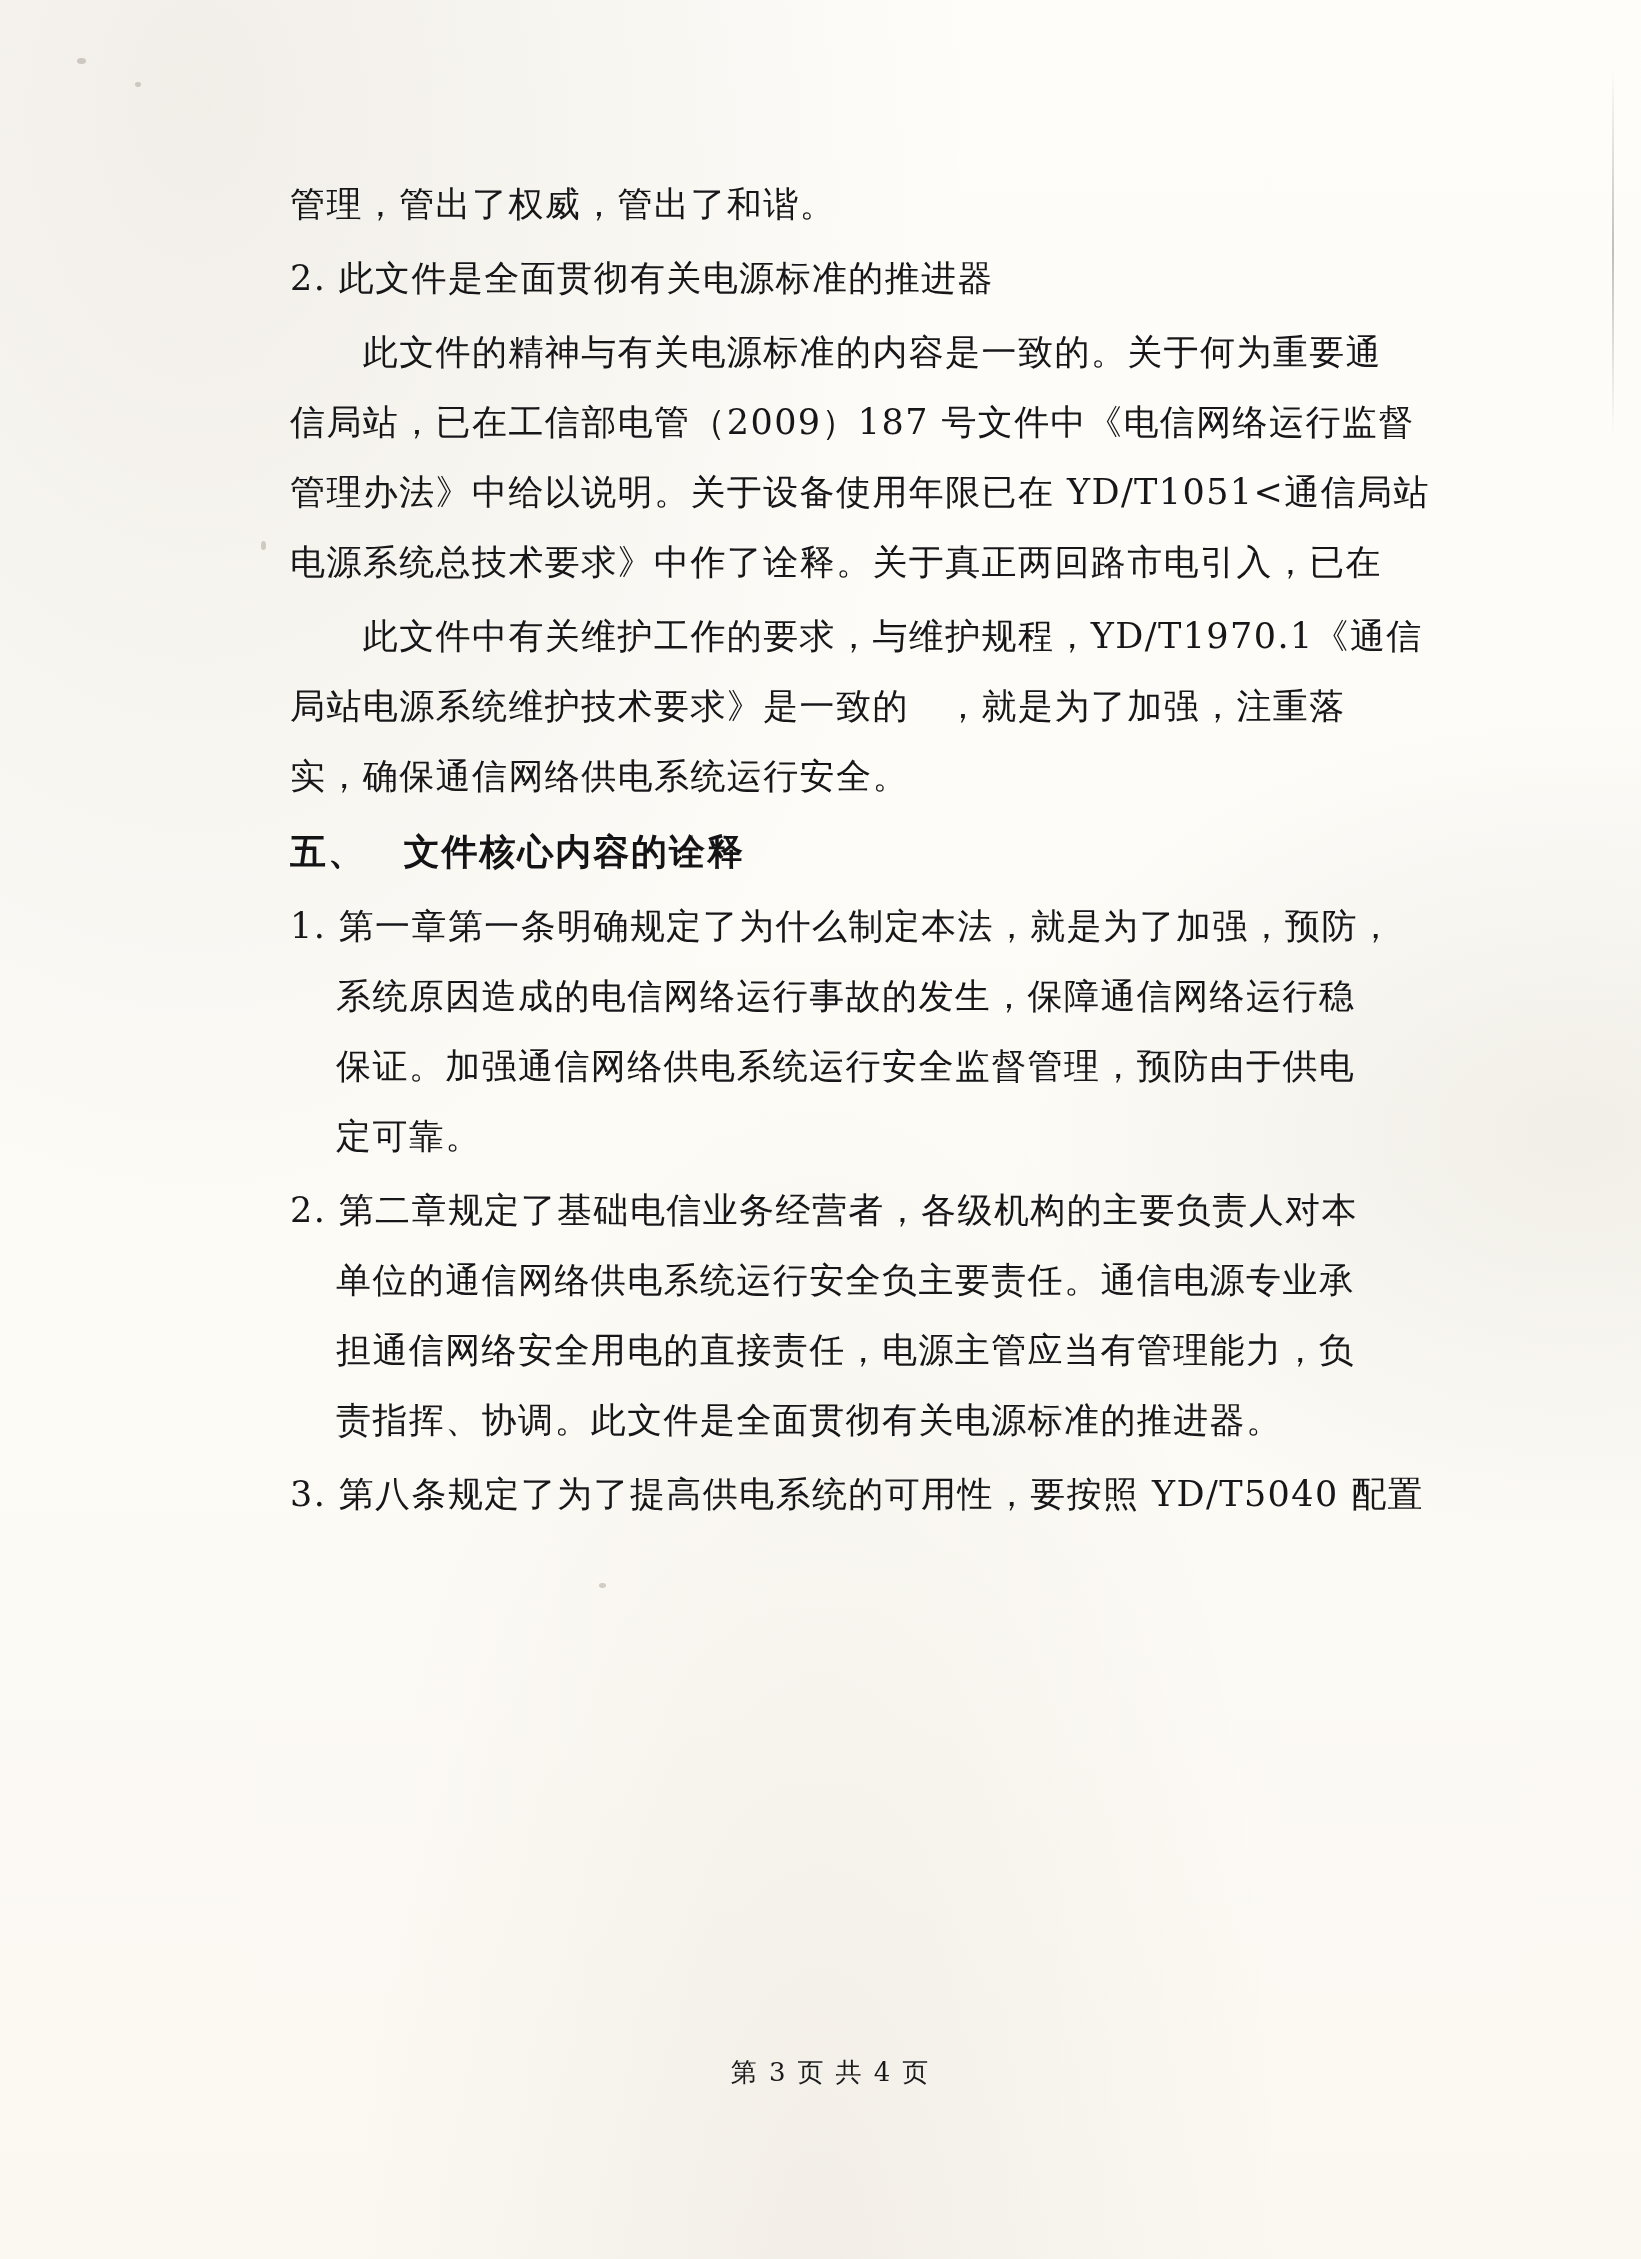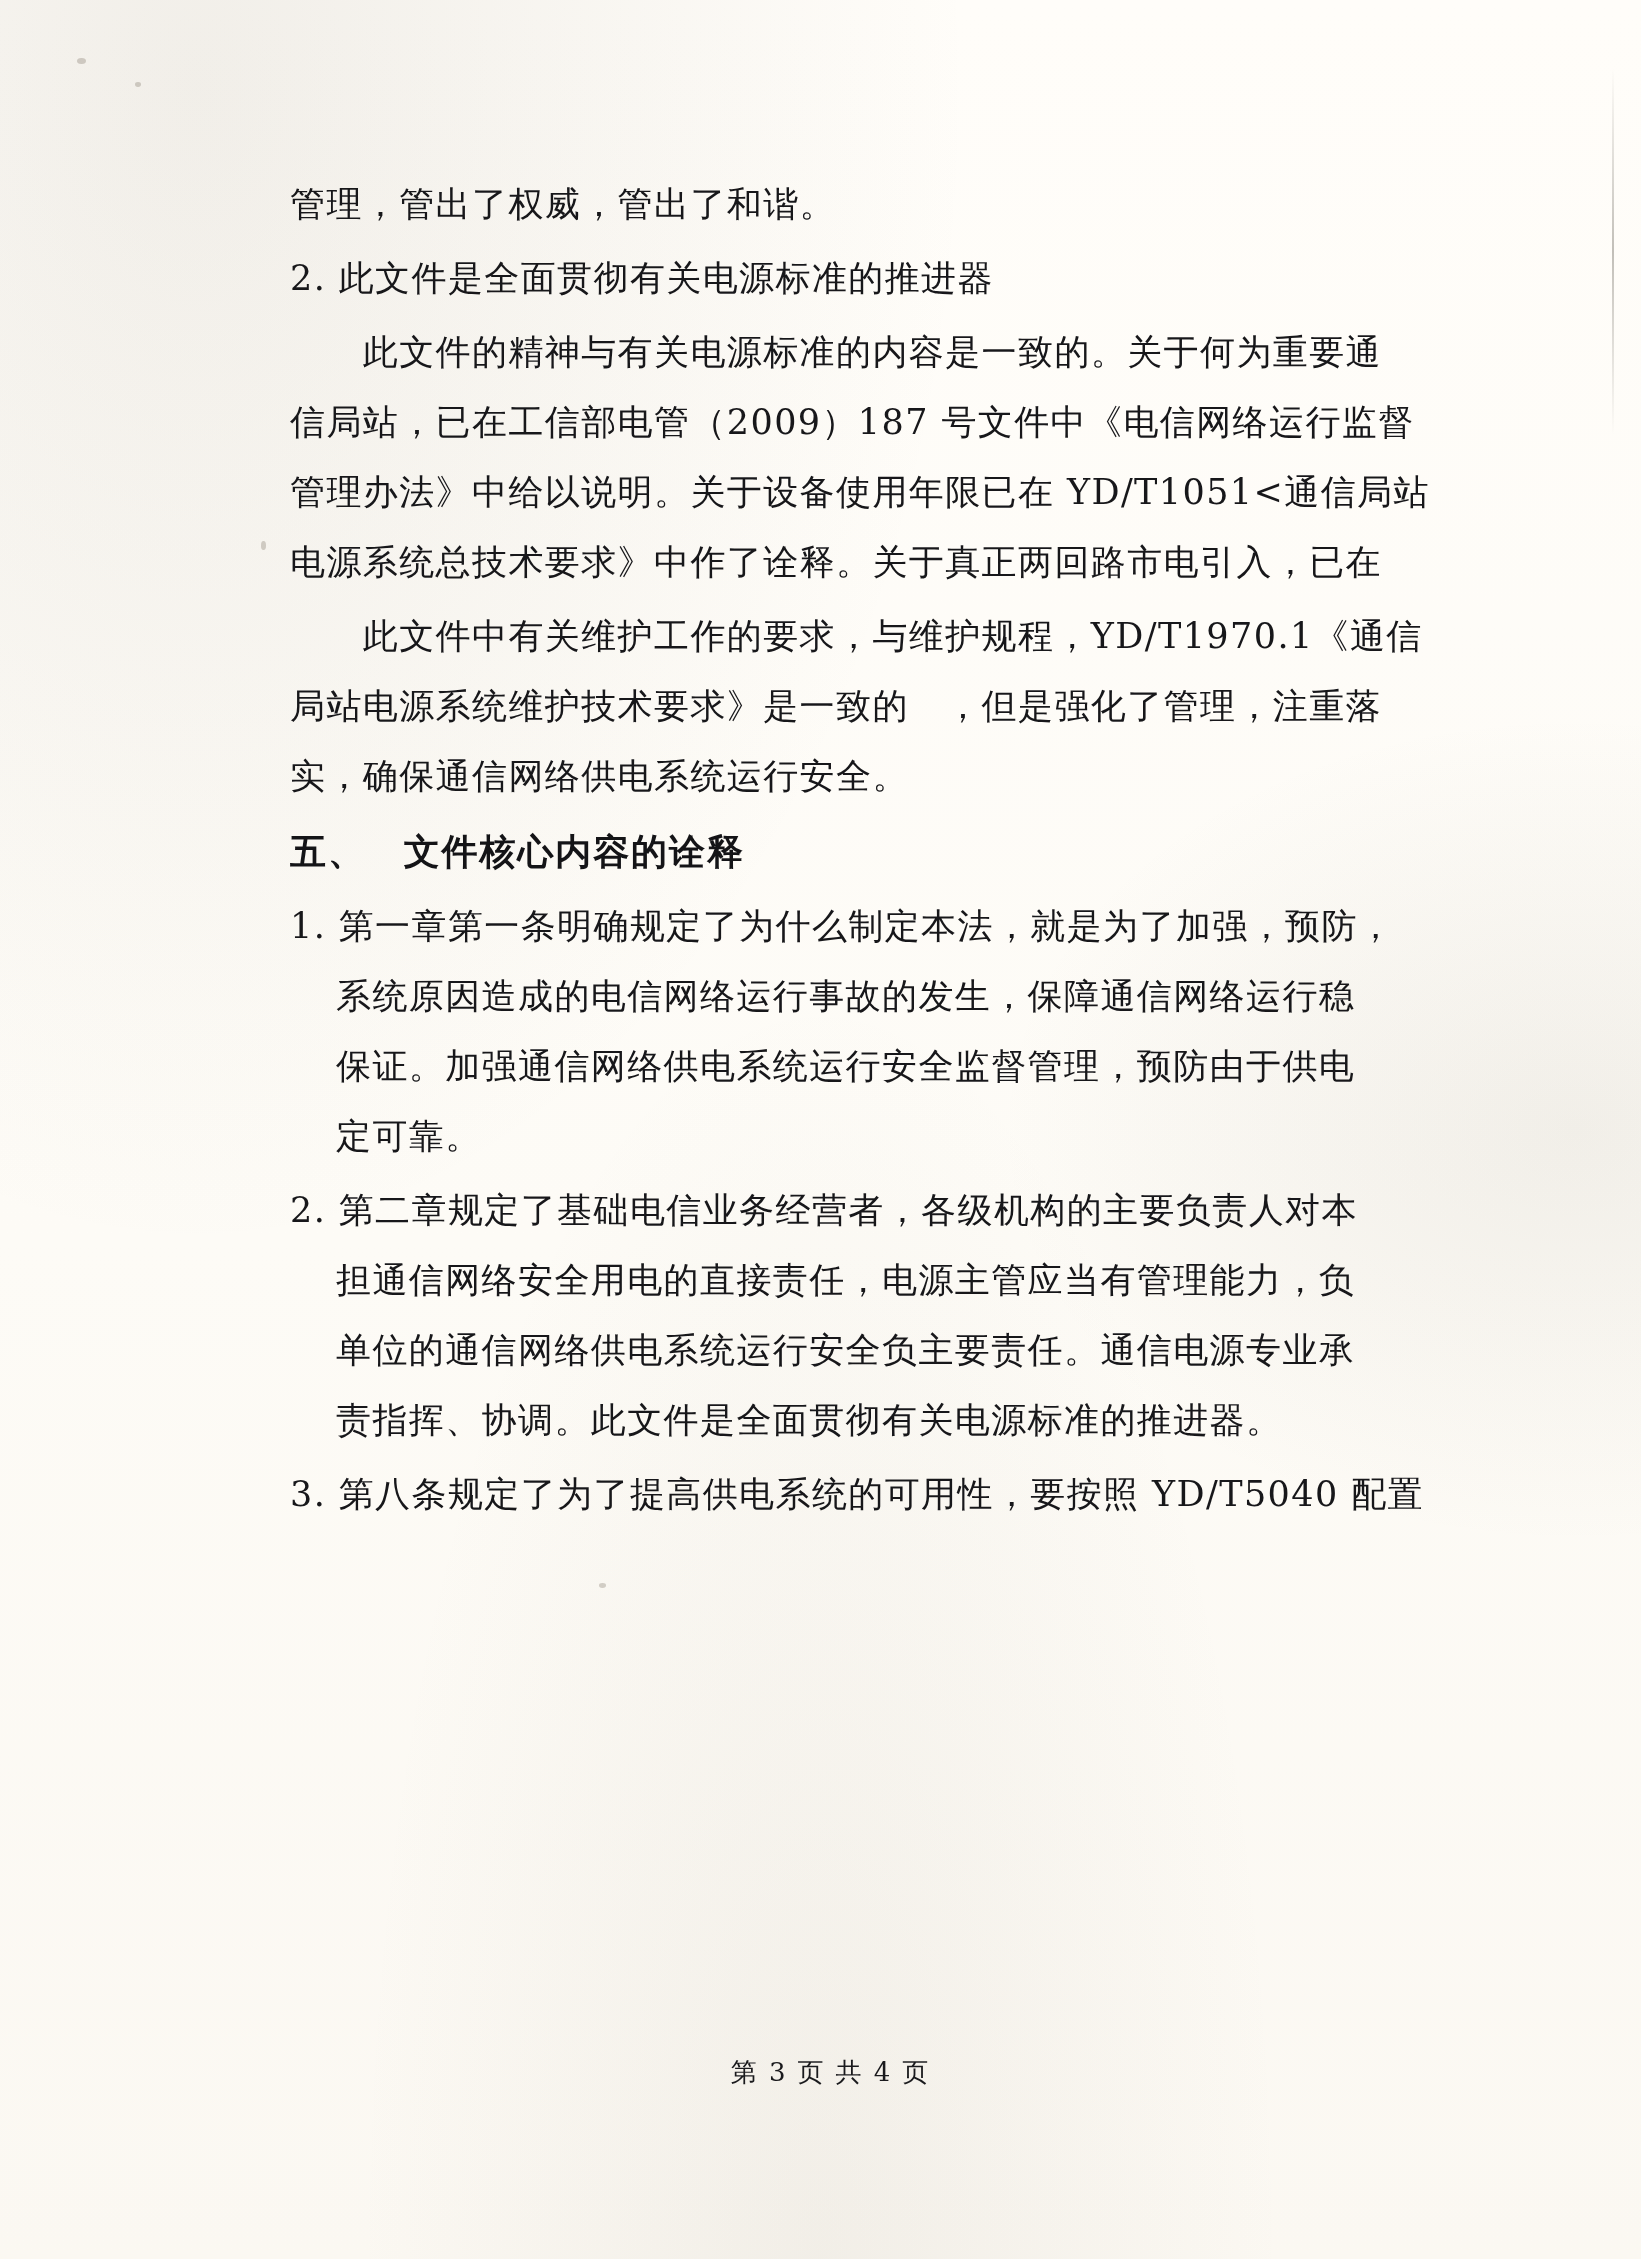--- a/index.html
+++ b/index.html
@@ -113,39 +113,39 @@
     <div class="block">
       <div class="line">　　此文件的精神与有关电源标准的内容是一致的。关于何为重要通</div>
       <div class="line">信局站，已在工信部电管（2009）187 号文件中《电信网络运行监督</div>
       <div class="line">管理办法》中给以说明。关于设备使用年限已在 YD/T1051&lt;通信局站</div>
       <div class="line">电源系统总技术要求》中作了诠释。关于真正两回路市电引入，已在</div>
     </div>
 
 
     <div class="block">
       <div class="line">　　此文件中有关维护工作的要求，与维护规程，YD/T1970.1《通信</div>
-      <div class="line">局站电源系统维护技术要求》是一致的　，但是强化了管理，注重落</div>
+      <div class="line">局站电源系统维护技术要求》是一致的　，就是为了加强，注重落</div>
       <div class="line">实，确保通信网络供电系统运行安全。</div>
     </div>
 
     <div class="block">
       <div class="heading">五、　文件核心内容的诠释</div>
     </div>
 
     <div class="block">
       <div class="line">1. 第一章第一条明确规定了为什么制定本法，就是为了加强，预防，</div>
       <div class="line hang">系统原因造成的电信网络运行事故的发生，保障通信网络运行稳</div>
       <div class="line hang">保证。加强通信网络供电系统运行安全监督管理，预防由于供电</div>
       <div class="line hang">定可靠。</div>
     </div>
 
     <div class="block">
       <div class="line">2. 第二章规定了基础电信业务经营者，各级机构的主要负责人对本</div>
+      <div class="line hang">单位的通信网络供电系统运行安全负主要责任。通信电源专业承</div>
       <div class="line hang">担通信网络安全用电的直接责任，电源主管应当有管理能力，负</div>
-      <div class="line hang">单位的通信网络供电系统运行安全负主要责任。通信电源专业承</div>
       <div class="line hang">责指挥、协调。此文件是全面贯彻有关电源标准的推进器。</div>
     </div>
 
     <div class="block">
       <div class="line">3. 第八条规定了为了提高供电系统的可用性，要按照 YD/T5040 配置</div>
     </div>
 
   </div>
 
   <div class="footer">第 3 页  共 4 页</div>

